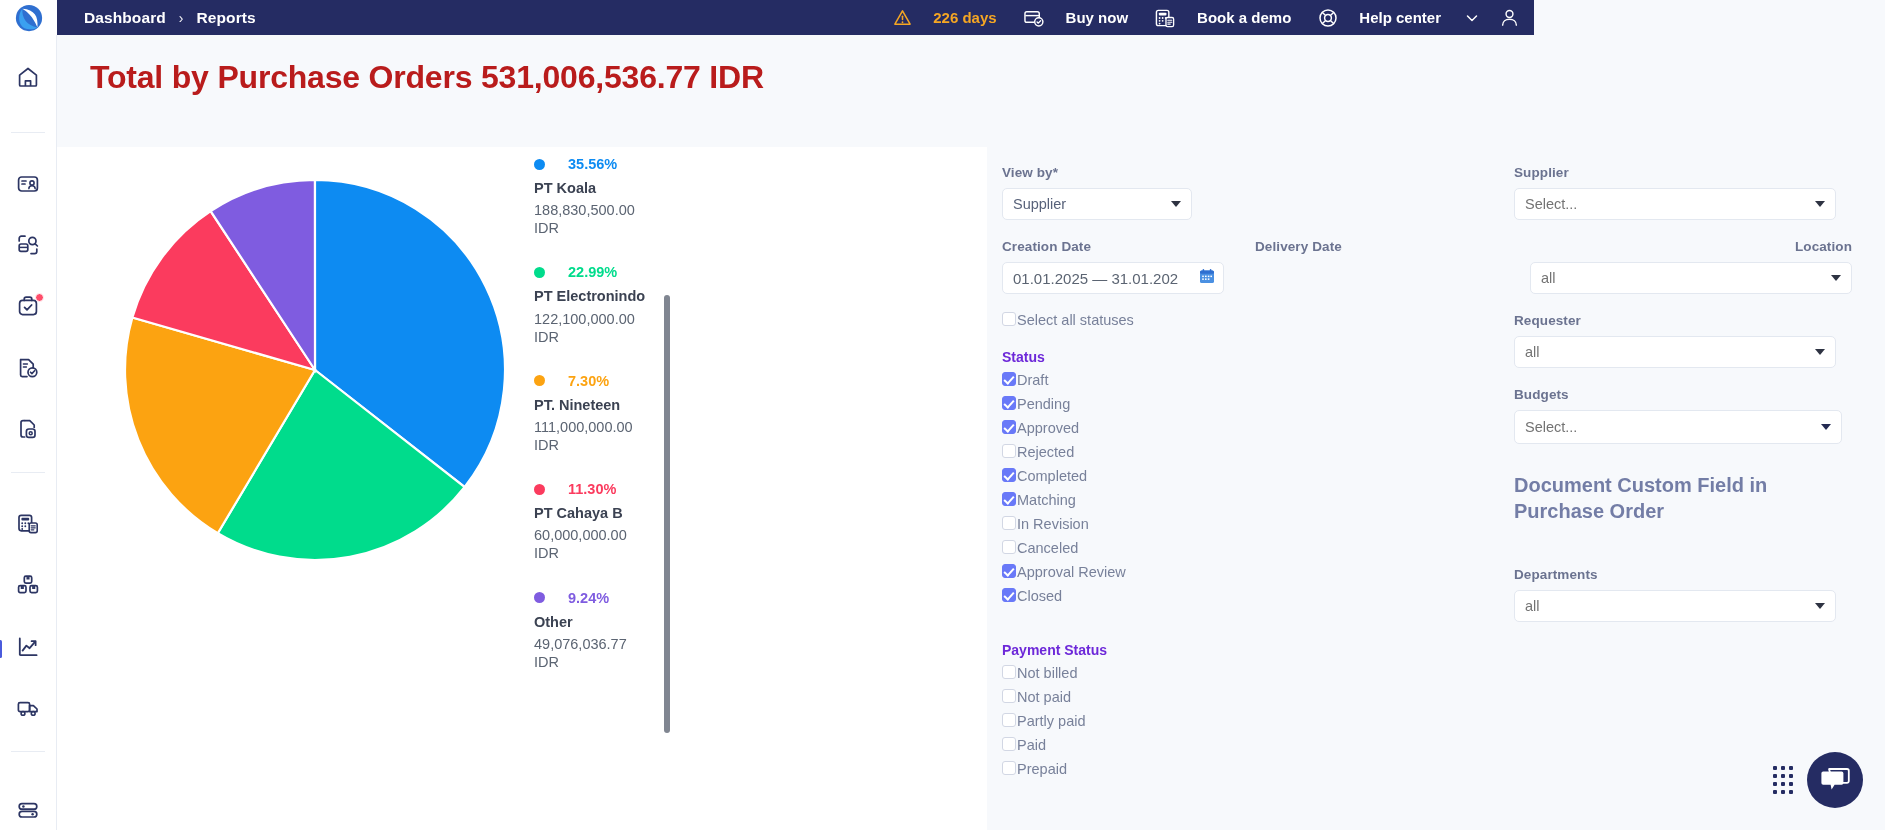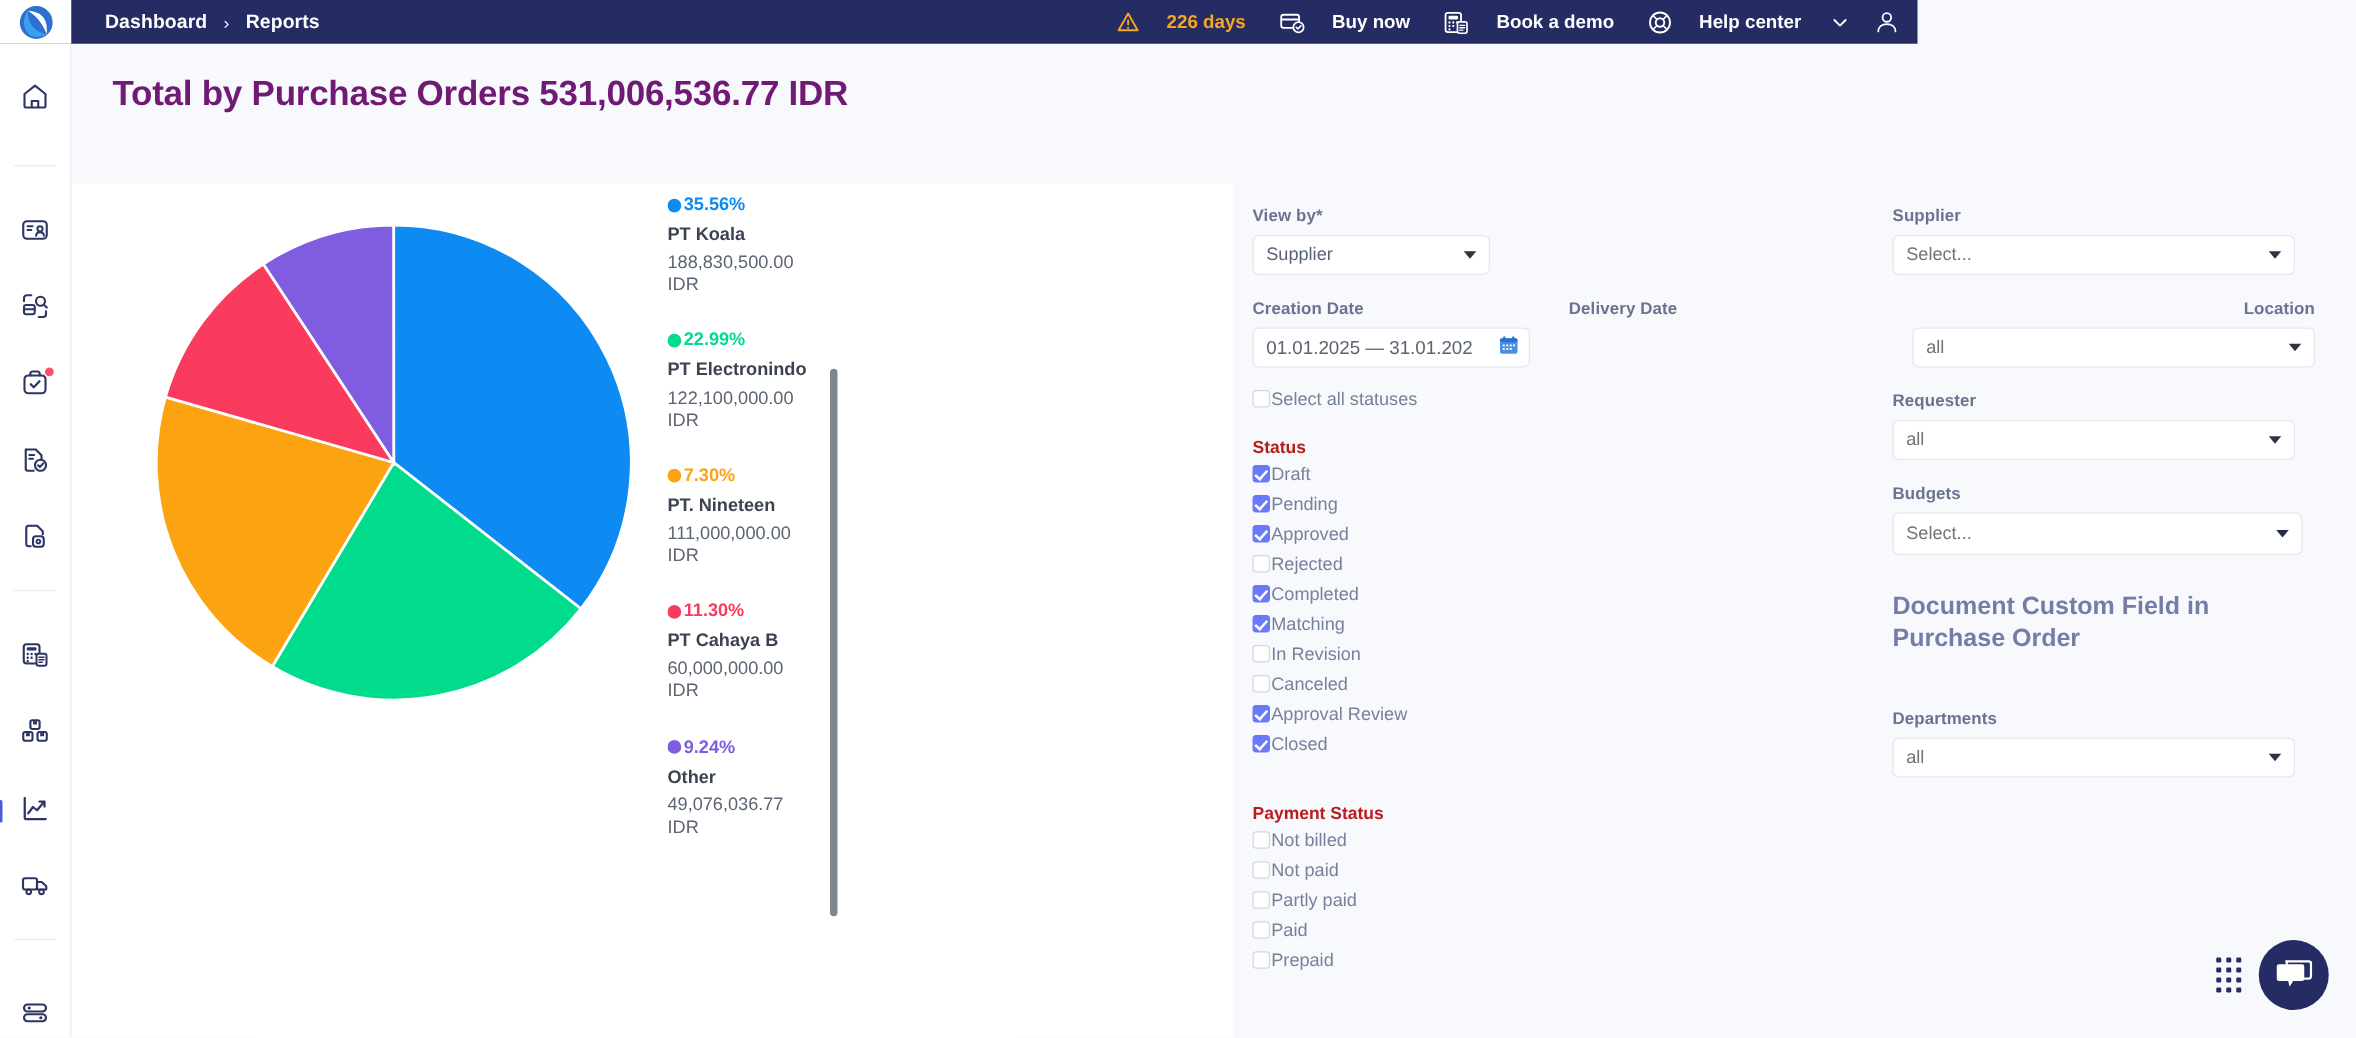--- a/index.html
+++ b/index.html
@@ -70,42 +70,42 @@
 
   
   #page {
     position: absolute; top: 35px; left: 57px;
     width: 1828px; height: 795px;
     background: #f7f9fc;
     overflow: hidden;
   }
   #page-title {
     position: absolute; left: 33px; top: 24px;
-    font-size: 28px; font-weight: bold;
-    color: #701a75; letter-spacing: -0.2px;
+    font-size: 32px; font-weight: bold;
+    color: #b91c1c; letter-spacing: -0.2px;
     white-space: nowrap;
   }
 
   
   #chart-card {
     position: absolute; left: 0px; top: 112px;
     width: 930px; height: 683px;
     background: #ffffff;
   }
   #pie-wrap { position: absolute; left: 63px; top: 28px; width: 390px; height: 390px; }
   #pie-svg { display: block; }
 
   
   #legend {
     position: absolute; left: 477px; top: 9px;
     width: 150px; height: 530px;
     overflow: hidden;
   }
   .leg-item { margin-bottom: 27px; }
-  .leg-top { display: flex; align-items: center; gap: 2px; height: 16px; }
+  .leg-top { display: flex; align-items: center; gap: 23px; height: 16px; }
   .leg-dot { width: 11px; height: 11px; border-radius: 50%; flex: 0 0 11px; }
   .leg-pct { font-size: 14.5px; font-weight: bold; }
   .leg-name {
     font-size: 14.5px; font-weight: bold; color: #3b4252;
     margin-top: 7px; line-height: 1.25;
   }
   .leg-val {
     font-size: 14.5px; color: #5b6472; margin-top: 4px;
     line-height: 1.25; width: 112px;
   }
@@ -159,21 +159,21 @@
   }
   .cb.on { background: #6979f8; border-color: #6979f8; }
   .cb.on::after {
     content: ""; position: absolute;
     left: 3.4px; top: 1px; width: 4px; height: 8px;
     border: solid #fff; border-width: 0 2px 2px 0;
     transform: rotate(42deg);
   }
   .cb-label { font-size: 14.5px; color: #78819a; }
   .grp-title {
-    font-size: 14px; font-weight: bold; color: #b91c1c;
+    font-size: 14px; font-weight: bold; color: #6d28d9;
     margin-bottom: 7px;
   }
 
   
   #fab {
     position: absolute; right: 22px; bottom: 22px;
     width: 56px; height: 56px; border-radius: 50%;
     background: #252c63;
     display: flex; align-items: center; justify-content: center;
     z-index: 25;

